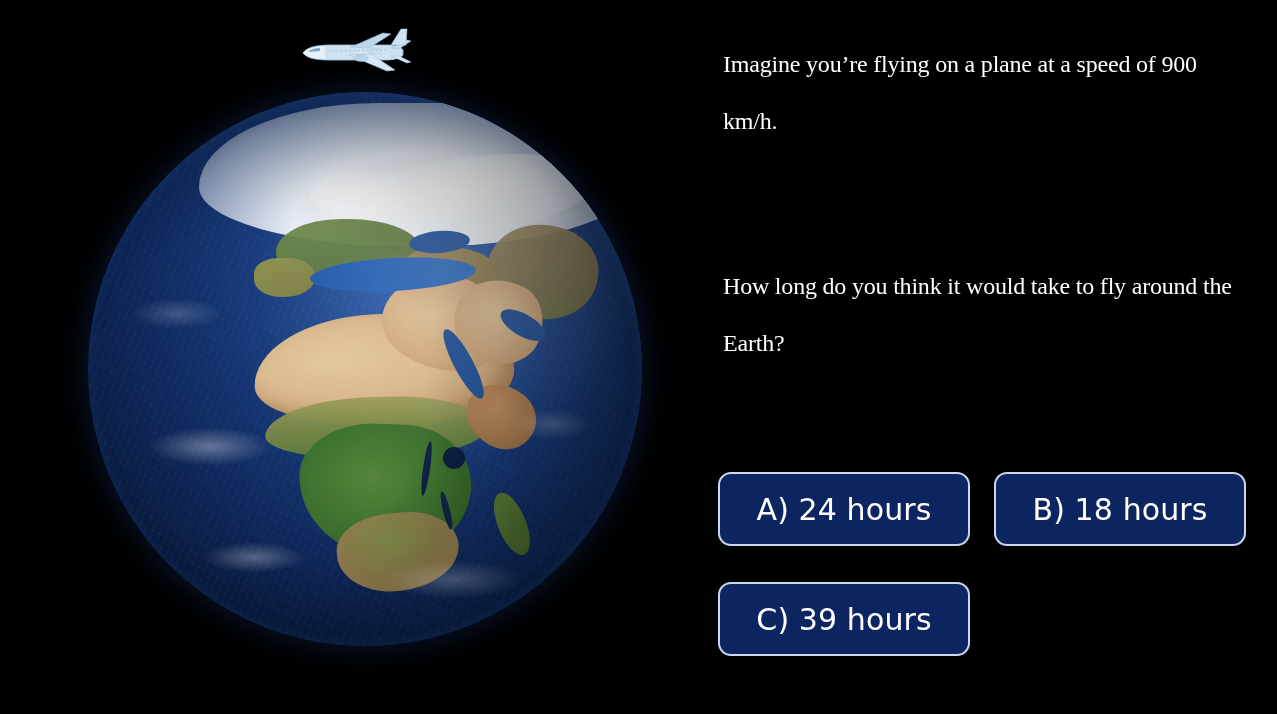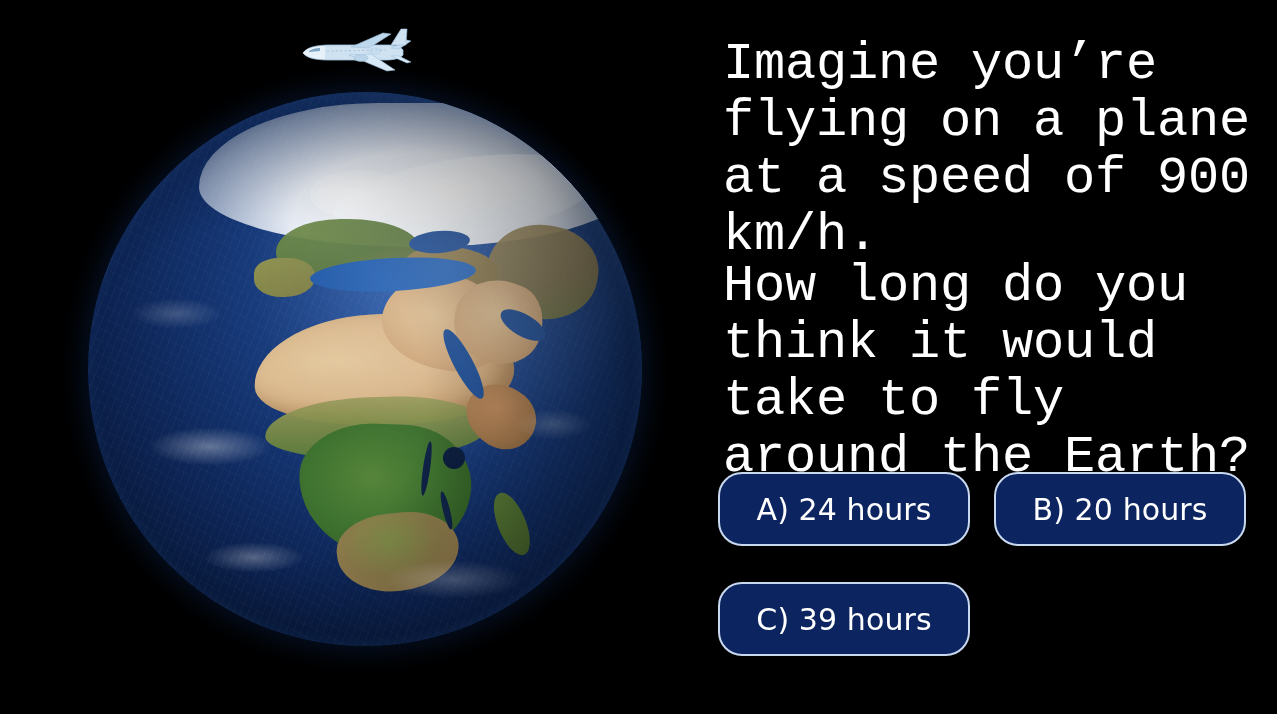--- a/index.html
+++ b/index.html
@@ -261,22 +261,22 @@
   #text-panel {
     position: absolute;
     left: 700px; top: 0;
     width: 577px; height: 714px;
   }
   .para {
     position: absolute;
     left: 23px;
     width: 530px;
     color: #ffffff;
-    font-family: Liberation Mono, monospace;
-    font-size: 52px;
+    font-family: Liberation Serif, serif;
+    font-size: 24px;
     line-height: 57px;
     letter-spacing: -0.2px;
     font-weight: 400;
   }
   #para-1 { top: 36px; }
   #para-2 { top: 258px; }
 
   
   .answers {
     position: absolute;
@@ -288,21 +288,21 @@
     grid-auto-rows: 74px;
     column-gap: 24px;
     row-gap: 36px;
   }
   .answer-btn {
     display: flex;
     align-items: center;
     justify-content: center;
     background: #0c2560;
     border: 2px solid #c8d8ef;
-    border-radius: 24px;
+    border-radius: 13px;
     color: #ffffff;
     font-family: "DejaVu Sans", sans-serif;
     font-size: 30px;
     letter-spacing: 0.1px;
     box-sizing: border-box;
     cursor: pointer;
     white-space: nowrap;
   }
 </style>
 </head>
@@ -372,17 +372,17 @@
   </div>
 
   <div id="text-panel">
 
     <div class="para" id="para-1">Imagine you’re flying on a plane at a speed of 900 km/h.</div>
 
     <div class="para" id="para-2">How long do you think it would take to fly around the Earth?</div>
 
     <div class="answers">
       <div class="answer-btn">A) 24 hours</div>
-      <div class="answer-btn">B) 20 hours</div>
+      <div class="answer-btn">B) 18 hours</div>
       <div class="answer-btn">C) 39 hours</div>
     </div>
   </div>
 </div>
 
 </body></html>

